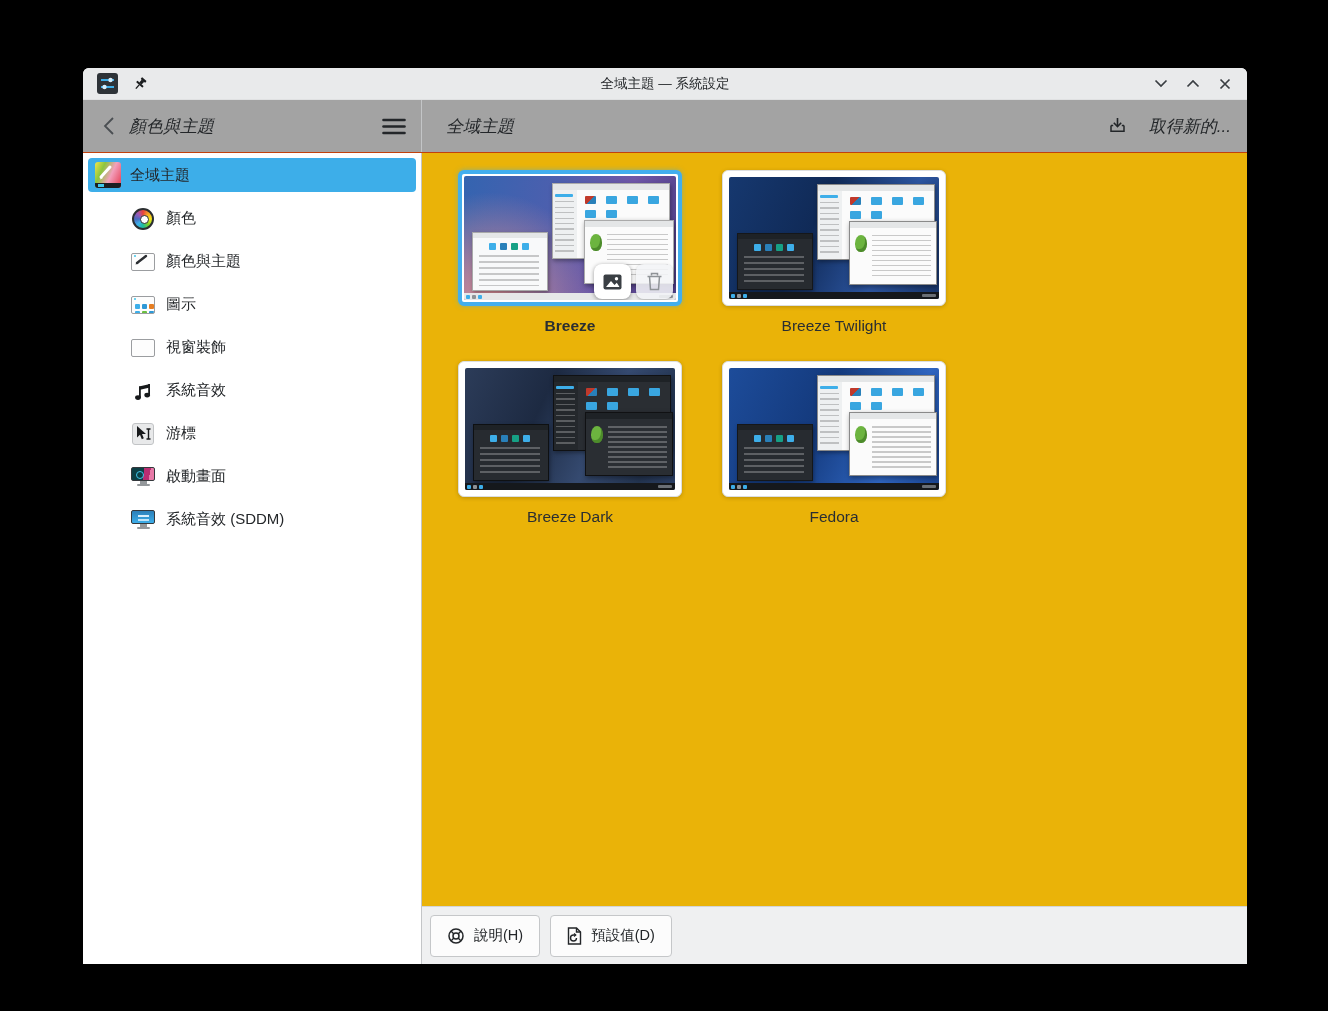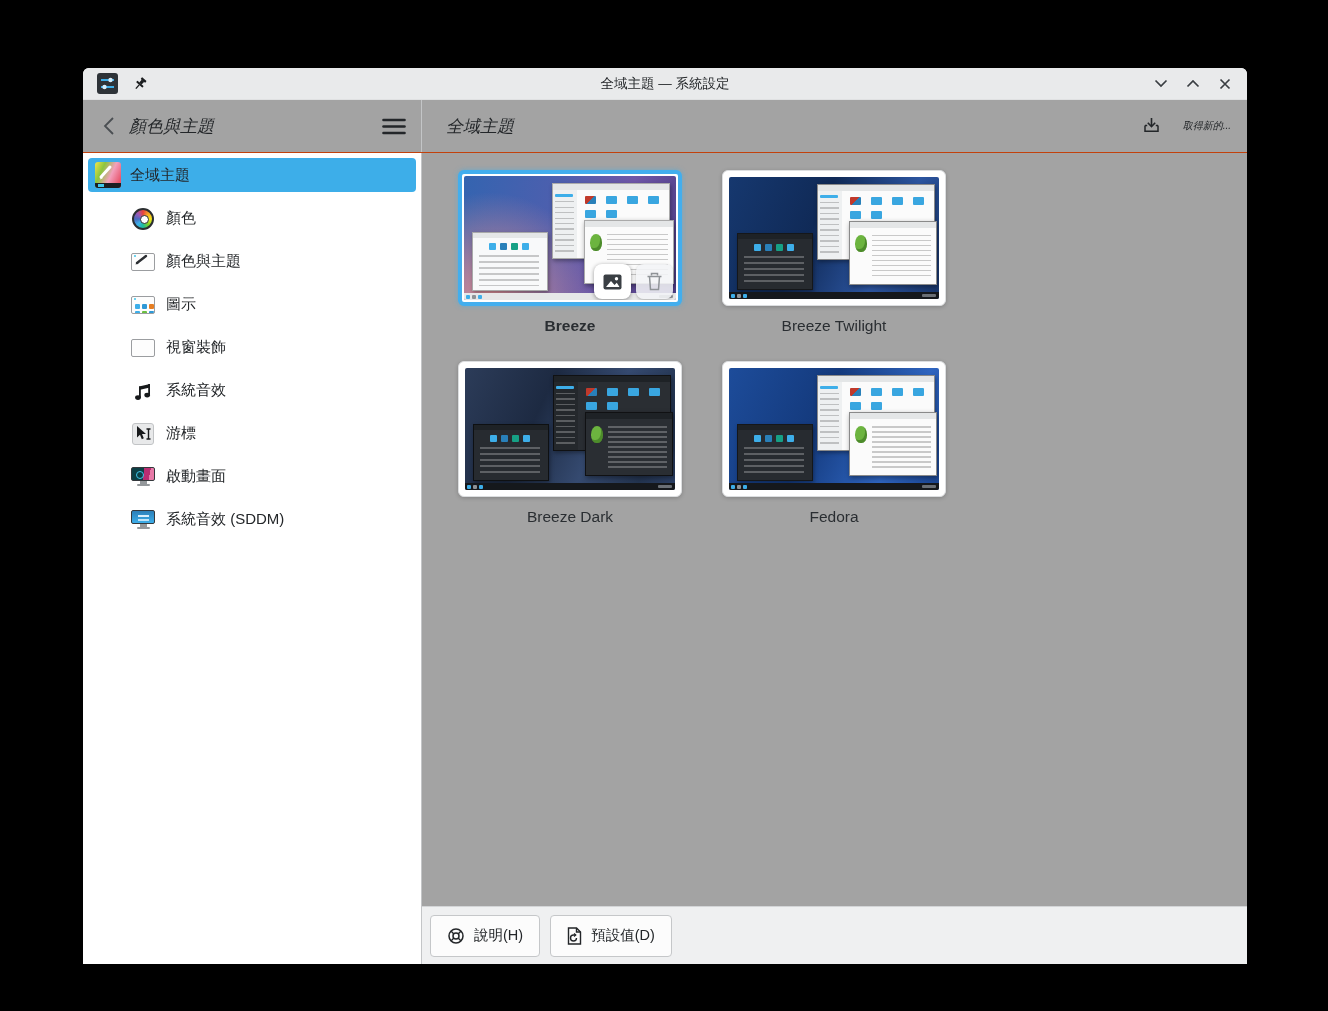--- a/index.html
+++ b/index.html
@@ -18,21 +18,21 @@
   .tb-btn { width:16px; height:16px; display:flex; align-items:center; justify-content:center; cursor:default; }
 
   
   .header-row { height:53px; background:#a3a3a3; border-bottom:1px solid #c2410c; display:flex; flex:0 0 auto;font-style:italic; }
   .header-left { width:339px; flex:0 0 auto; display:flex; align-items:center; padding:0 14px 0 14px; border-right:1px solid #c3c5c7; }
   .back-btn { width:22px; height:22px; display:flex; align-items:center; justify-content:center; }
   .hl-title { font-size:17px; margin-left:10px; }
   .burger-btn { margin-left:auto; width:26px; height:22px; display:flex; align-items:center; justify-content:center; }
   .header-right { flex:1; display:flex; align-items:center; padding:0 16px 0 24px; min-width:0; }
   .hr-title { font-size:17px; }
-  .getnew-btn { margin-left:auto; display:flex; align-items:center; gap:23px; font-size:10px; white-space:nowrap; }
+  .getnew-btn { margin-left:auto; display:flex; align-items:center; gap:23px; font-size:17px; white-space:nowrap; }
 
   
   .main { flex:1; display:flex; min-height:0; }
   .sidebar { width:339px; flex:0 0 auto; background:#fff; border-right:1px solid #c3c5c7; padding-top:5px; }
   .side-item { display:flex; align-items:center; height:43px; padding-left:48px; font-size:15px; color:#232629; }
   .side-item .ic { width:24px; height:24px; margin-right:11px; flex:0 0 auto; display:flex; align-items:center; justify-content:center; position:relative; }
   .side-item.selected { height:34px; margin:0 5px 5px 5px; border-radius:4px; background:#3daee9; padding-left:7px; }
   .side-item.selected .ic { width:26px; height:26px; margin-right:9px; }
 
   
@@ -60,21 +60,21 @@
   .mon-scr { width:24px; height:14px; border-radius:2px; border:1px solid #34383c; position:relative; overflow:hidden; }
   .mon-scr.splash { background:linear-gradient(100deg,#0d3f45 0 52%,#b92d72 52% 78%,#e87aa8 78% 100%); }
   .mon-scr.splash::after { content:""; position:absolute; left:4px; top:3px; width:6px; height:6px; border:1.5px solid #3fc6ea; border-radius:50%; }
   .mon-scr.login { background:linear-gradient(#2c7fb8,#3daee9); }
   .mon-scr.login::before { content:""; position:absolute; left:6px; top:4px; width:11px; height:1.8px; background:#d9eefb; }
   .mon-scr.login::after { content:""; position:absolute; left:6px; top:7.5px; width:11px; height:1.8px; background:#bfe3f7; }
   .mon-stand { width:7px; height:2.5px; background:#94989b; }
   .mon-base { width:13px; height:1.8px; background:#94989b; border-radius:1px; }
 
   
-  .content-col { flex:1; display:flex; flex-direction:column; min-width:0; background:#a3a3a3; }
+  .content-col { flex:1; display:flex; flex-direction:column; min-width:0; background:#eab308; }
   .theme-area { flex:1; padding:17px 0 0 36px; display:flex; flex-wrap:wrap; align-content:flex-start; }
   .card-wrap { width:224px; margin:0 40px 26px 0; }
   .card { width:224px; height:136px; background:#fff; border:1px solid #dcdee0; border-radius:6px; padding:6px;
     box-shadow:0 1px 4px rgba(0,0,0,.20); }
   .card.selected { border:4px solid #42aeee; padding:2px; box-shadow:0 0 5px rgba(61,174,233,.55); }
   .card-label { margin-top:11px; text-align:center; font-size:15.5px; color:#2a2e32; }
   .card-label.sel { font-weight:bold; }
 
   .thumb { width:100%; height:100%; position:relative; overflow:hidden; border-radius:2px; }
   .wall { position:absolute; inset:0; }

